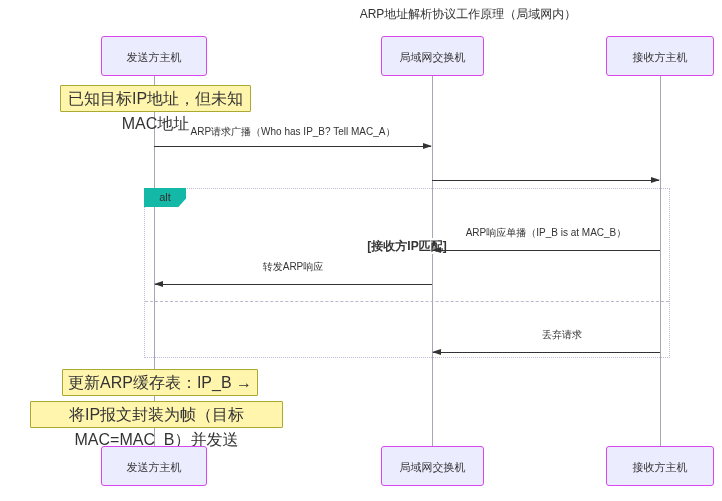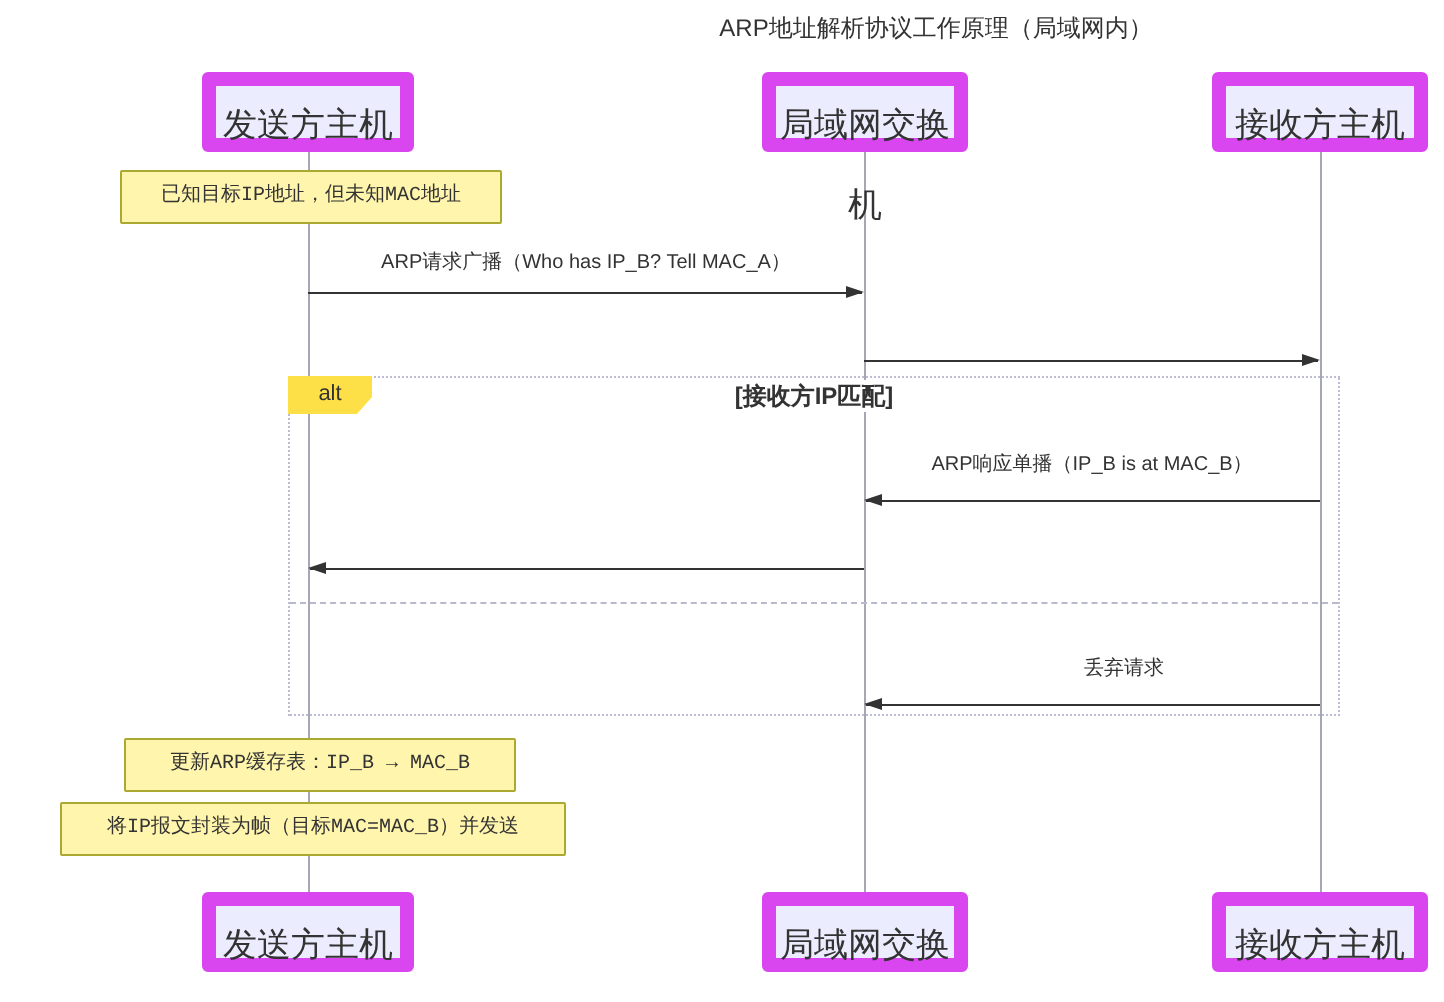--- a/index.html
+++ b/index.html
@@ -25,38 +25,37 @@
     top: 76px;
     height: 370px;
     background: #a6a6b5;
   }
   .actor {
     position: absolute;
     height: 40px;
     line-height: 40px;
     text-align: center;
     background: #ECECFF;
-    border: 7px solid #d946ef;
+    border: 1px solid #d946ef;
     border-radius: 3px;
-    font-size: 17px;
+    font-size: 11px;
     color: #333;
     box-sizing: border-box;
   }
   .note {
     position: absolute;
     height: 27px;
     line-height: 25px;
     text-align: center;
     background: #fff5ad;
     border: 1px solid #aaaa33;
-    font-size: 10px;
+    font-size: 16px;
     color: #333;
     box-sizing: border-box;
     border-radius: 1px;
-    font-family: Liberation Mono, monospace;
   }
   .msg-label {
     position: absolute;
     text-align: center;
     font-size: 10px;
     color: #333;
     height: 16px;
     line-height: 16px;
     white-space: nowrap;
   }
@@ -88,39 +87,40 @@
     left: 144px; top: 188px;
     width: 526px; height: 170px;
     border: 1px dotted #bcbcd6;
     box-sizing: border-box;
   }
   .frame-label {
     position: absolute;
     left: 144px; top: 188px;
     width: 42px; height: 19px;
     line-height: 19px;
-    background: #fde047;
+    background: #14b8a6;
     text-align: center;
     font-size: 11px;
     color: #333;
     clip-path: polygon(0 0, 100% 0, 100% 55%, 82% 100%, 0 100%);
   }
   .cond {
     position: absolute;
     text-align: center;
     font-size: 12px;
     font-weight: bold;
     color: #333;
     height: 16px;
     line-height: 16px;
   }
   .cond .cond-inner {
     display: inline-block;
     background: #ffffff;
     padding: 0 5px;
+    margin-top: 48px;
   }
   .divider {
     position: absolute;
     left: 145px; top: 301px;
     width: 524px; height: 0;
     border-top: 1px dashed #b9b9cc;
   }
 </style>
 </head>
 <body>
@@ -147,20 +147,21 @@
   <div class="note" style="left:60px; top:85px; width:191px;">已知目标IP地址，但未知MAC地址</div>
 
   <div class="msg-label" style="left:154px; top:124px; width:278px;">ARP请求广播（Who has IP_B? Tell MAC_A）</div>
   <div class="arrow arrow-right" style="left:154px; top:146px; width:277px;"></div>
 
   <div class="arrow arrow-right" style="left:432px; top:180px; width:227px;"></div>
 
   <div class="msg-label" style="left:432px; top:225px; width:228px;">ARP响应单播（IP_B is at MAC_B）</div>
   <div class="arrow arrow-left" style="left:433px; top:250px; width:227px;"></div>
 
+  <div class="msg-label" style="left:154px; top:259px; width:278px;">转发ARP响应</div>
   <div class="arrow arrow-left" style="left:155px; top:284px; width:277px;"></div>
 
   <div class="msg-label" style="left:432px; top:327px; width:228px;margin-left:16px;">丢弃请求</div>
   <div class="arrow arrow-left" style="left:433px; top:352px; width:227px;"></div>
 
   <div class="note" style="left:62px; top:369px; width:196px;">更新ARP缓存表：IP_B → MAC_B</div>
   <div class="note" style="left:30px; top:401px; width:253px;">将IP报文封装为帧（目标MAC=MAC_B）并发送</div>
 
   <div class="actor" style="left:101px; top:446px; width:106px;">发送方主机</div>
   <div class="actor" style="left:381px; top:446px; width:103px;">局域网交换机</div>

